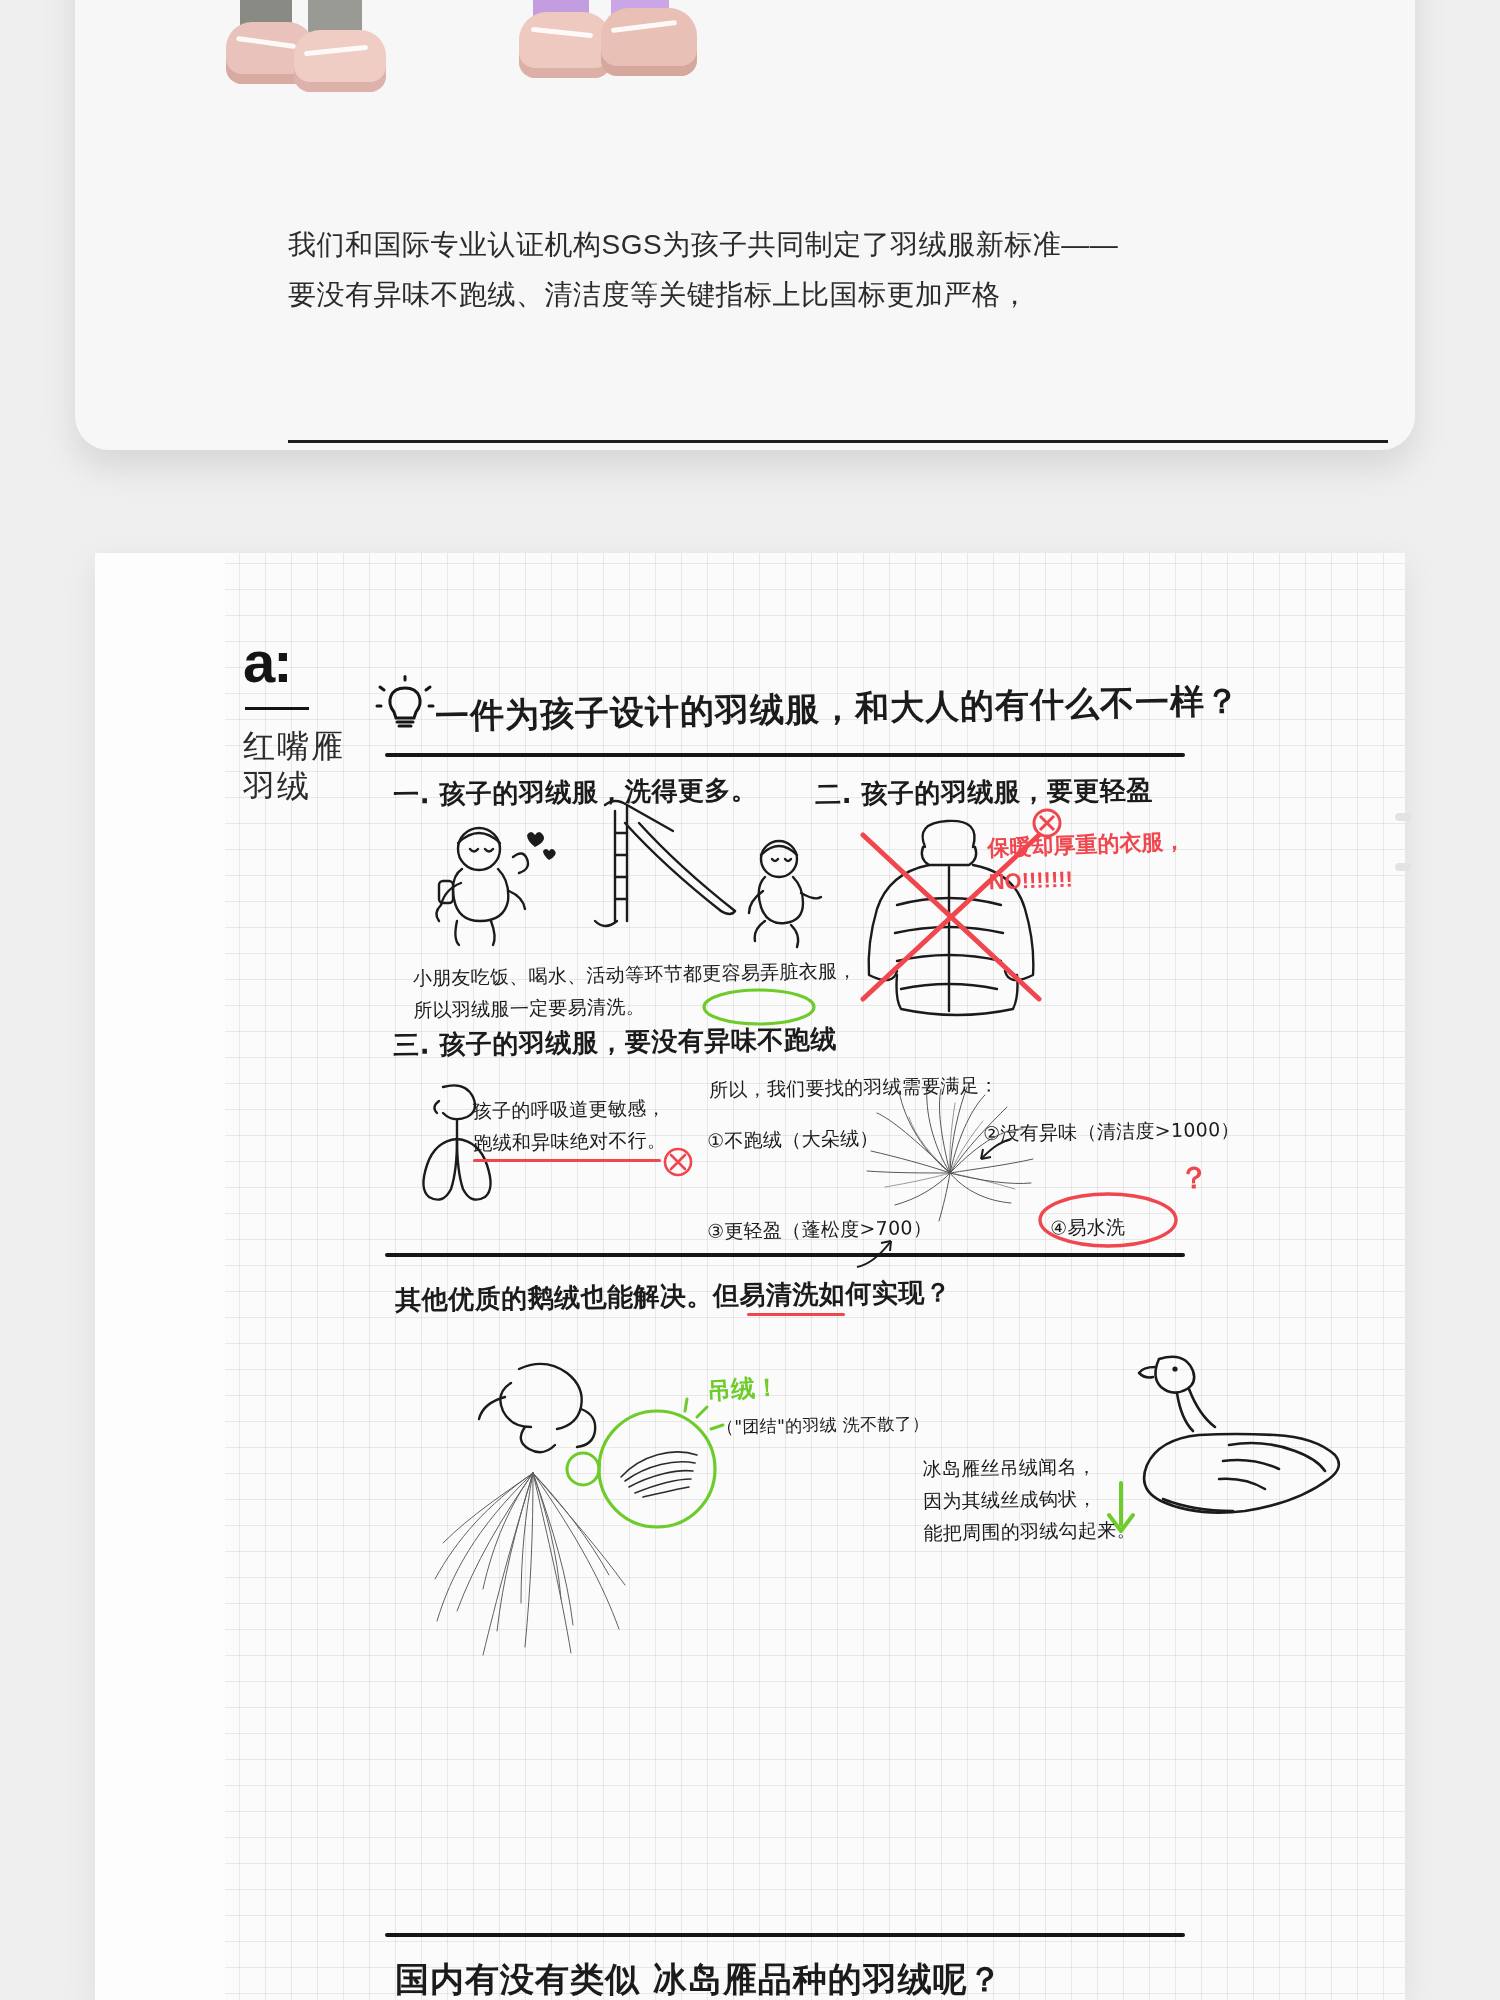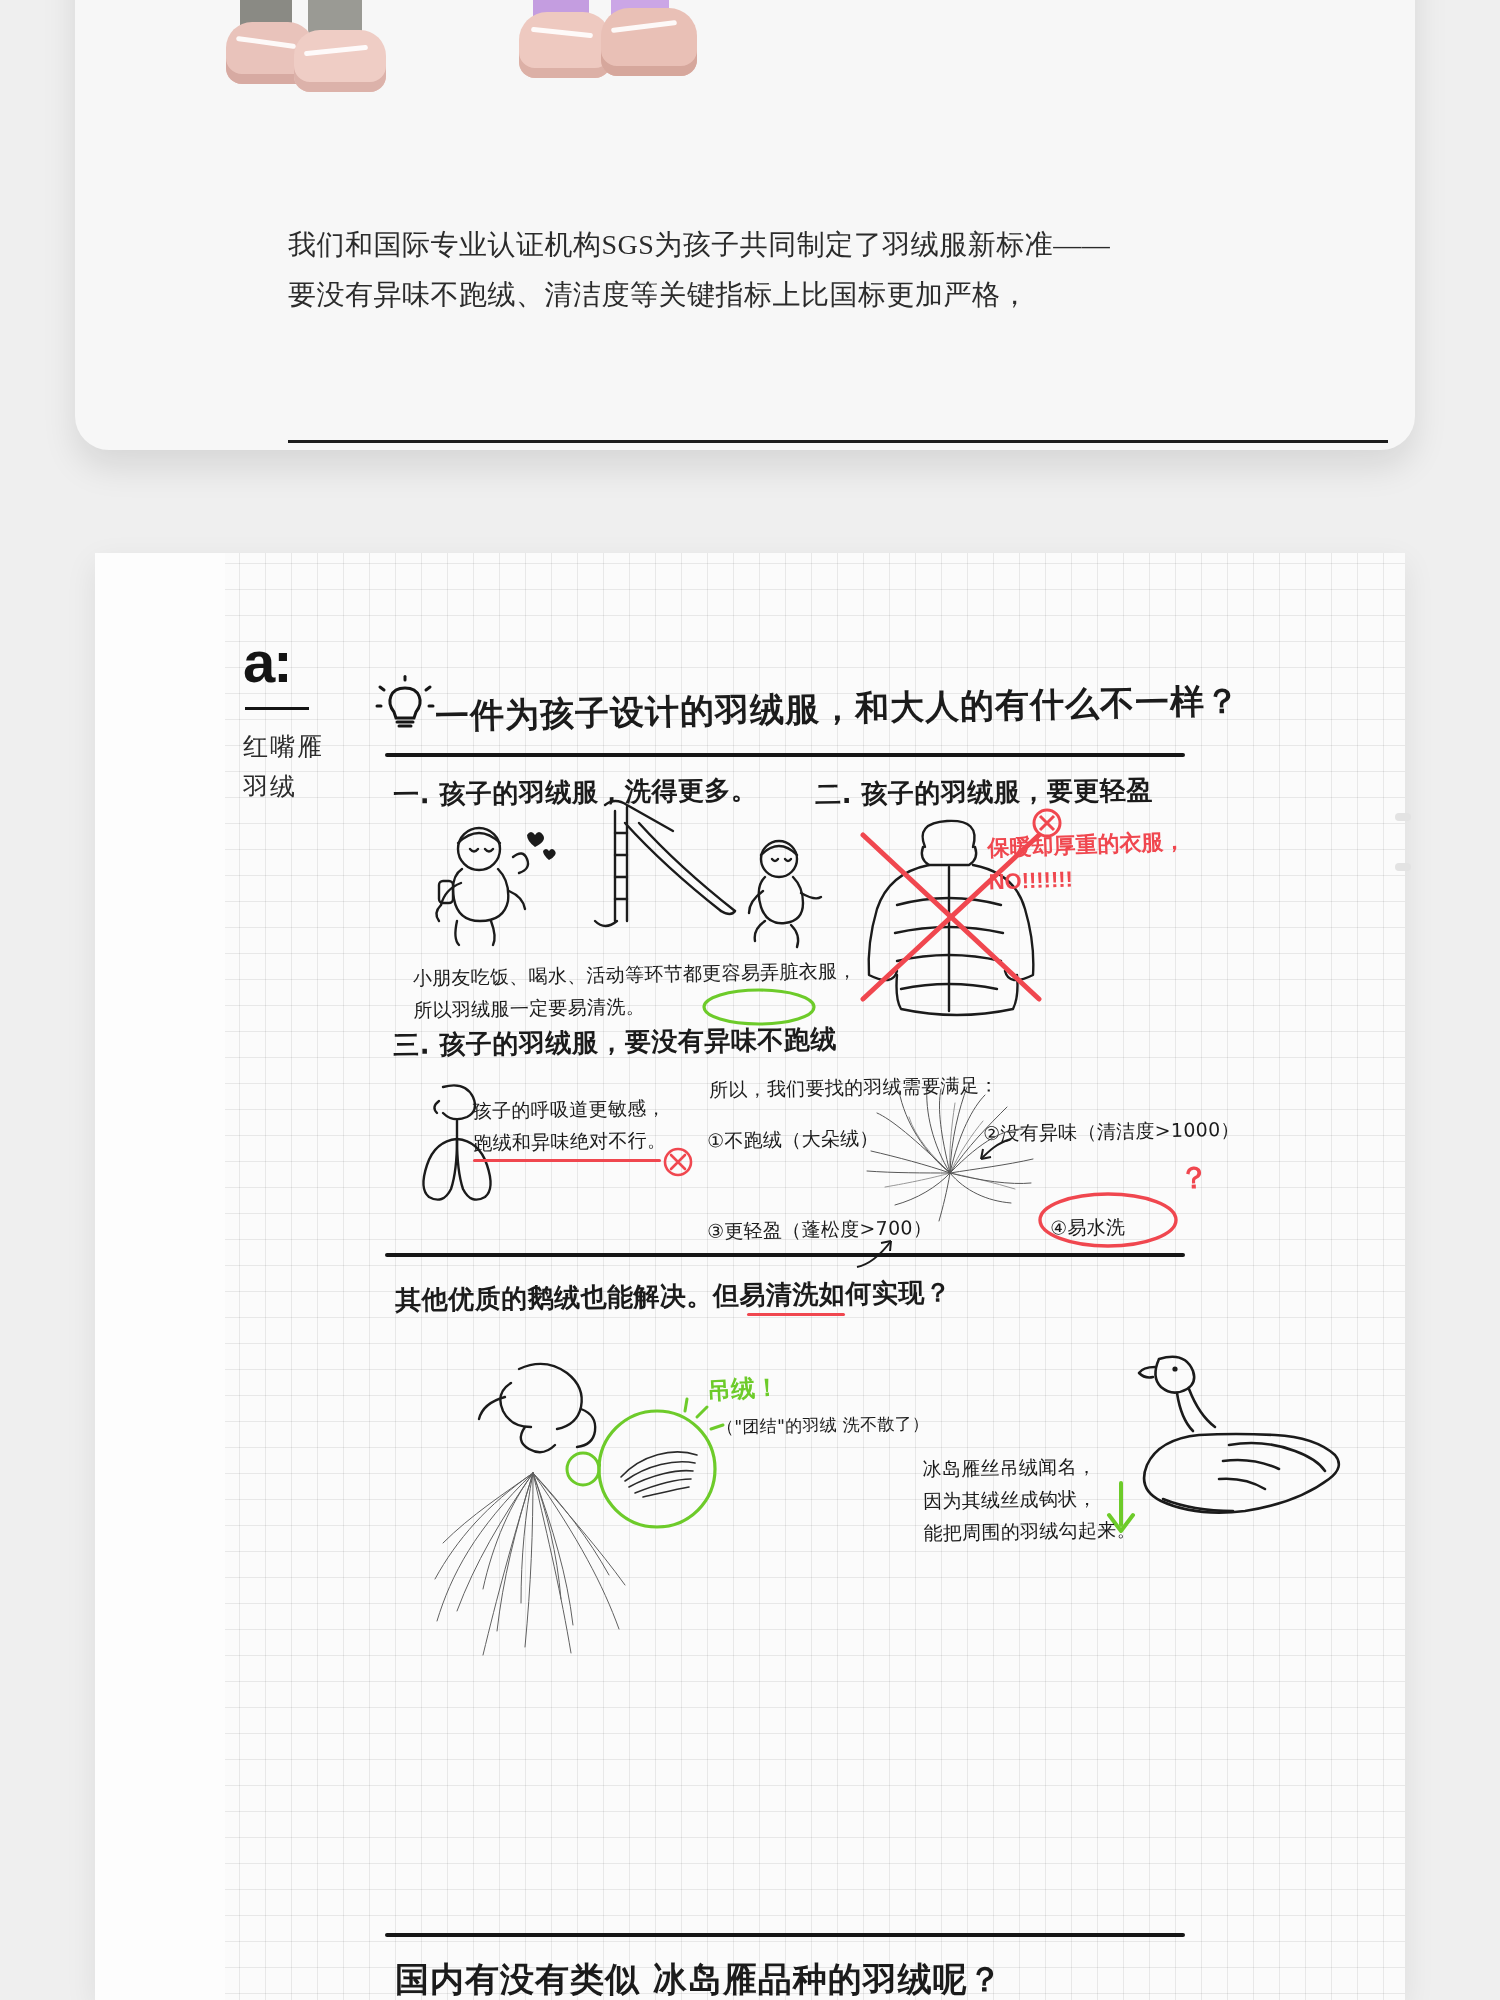--- a/index.html
+++ b/index.html
@@ -28,21 +28,21 @@
   .legB1{left:18px;top:0;width:56px;height:292px;background:#c49de0;}
   .legB2{left:96px;top:0;width:58px;height:292px;background:#cba6e6;}
   .shoeB1{left:4px;top:272px;width:92px;height:66px;background:#eec9c0;border-radius:28px 28px 16px 16px;box-shadow:inset 0 -10px 0 #dcb0a6;}
   .shoeB2{left:86px;top:268px;width:96px;height:68px;background:#e9c0b6;border-radius:28px 28px 16px 16px;box-shadow:inset 0 -10px 0 #d6a79c;}
   .lace{position:absolute;background:#fff;height:5px;border-radius:3px;opacity:.9;}
 
   .para{
     position:absolute;left:213px;top:780px;width:1080px;
     font-size:28px;line-height:50px;color:#2b2b2b;letter-spacing:.5px;
   }
-  .para div{white-space:nowrap;font-family:Liberation Serif, serif;}
+  .para div{white-space:nowrap;}
   .rule{
     position:absolute;left:213px;top:1000px;width:1100px;height:3px;background:#1d1d1d;
   }
 
   
   .note{
     position:absolute;left:95px;top:553px;width:1310px;height:1447px;
     background:#fbfbfb;
     box-shadow:0 10px 30px rgba(0,0,0,.08);
   }
@@ -57,21 +57,21 @@
   .note .leftmargin{
     position:absolute;left:0;top:0;width:130px;height:100%;
     background:#fdfdfd;
   }
   .spiral{position:absolute;right:-6px;top:260px;width:16px;height:8px;background:#e3e3e3;border-radius:4px;}
   .brand{
     position:absolute;left:148px;top:82px;width:120px;text-align:left;
   }
   .brand .logo{font-size:58px;font-weight:700;color:#141414;line-height:54px;letter-spacing:-2px;}
   .brand .bline{width:64px;height:3px;background:#141414;margin:18px 0 16px 2px;}
-  .brand .bname{font-size:25px;line-height:40px;color:#2b2b2b;letter-spacing:2px;}
+  .brand .bname{font-size:32px;line-height:40px;color:#2b2b2b;letter-spacing:2px;}
 
   
   .hw{font-family:"DejaVu Sans","Liberation Sans",sans-serif;color:#1b1b1b;}
   .h-title{
     position:absolute;left:340px;top:133px;font-size:34px;font-weight:700;letter-spacing:1px;
     transform:rotate(-1.1deg);white-space:nowrap;
   }
   .bulb{position:absolute;left:283px;top:123px;width:54px;height:56px;}
   .hline{position:absolute;background:#161616;height:4px;border-radius:2px;}
   .l1{left:290px;top:200px;width:800px;}

